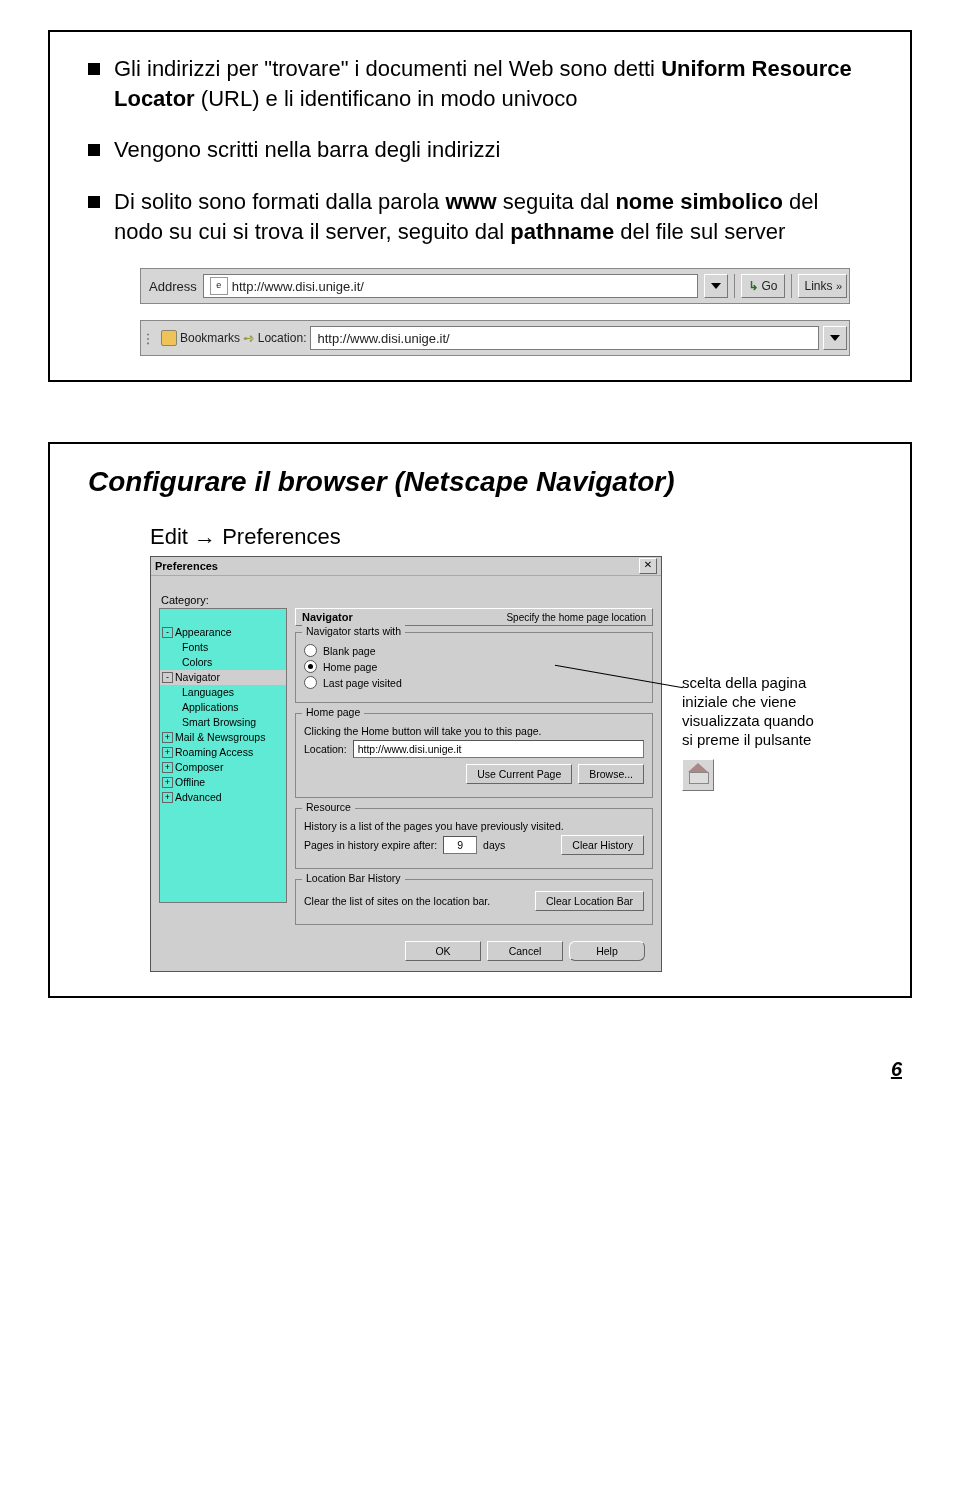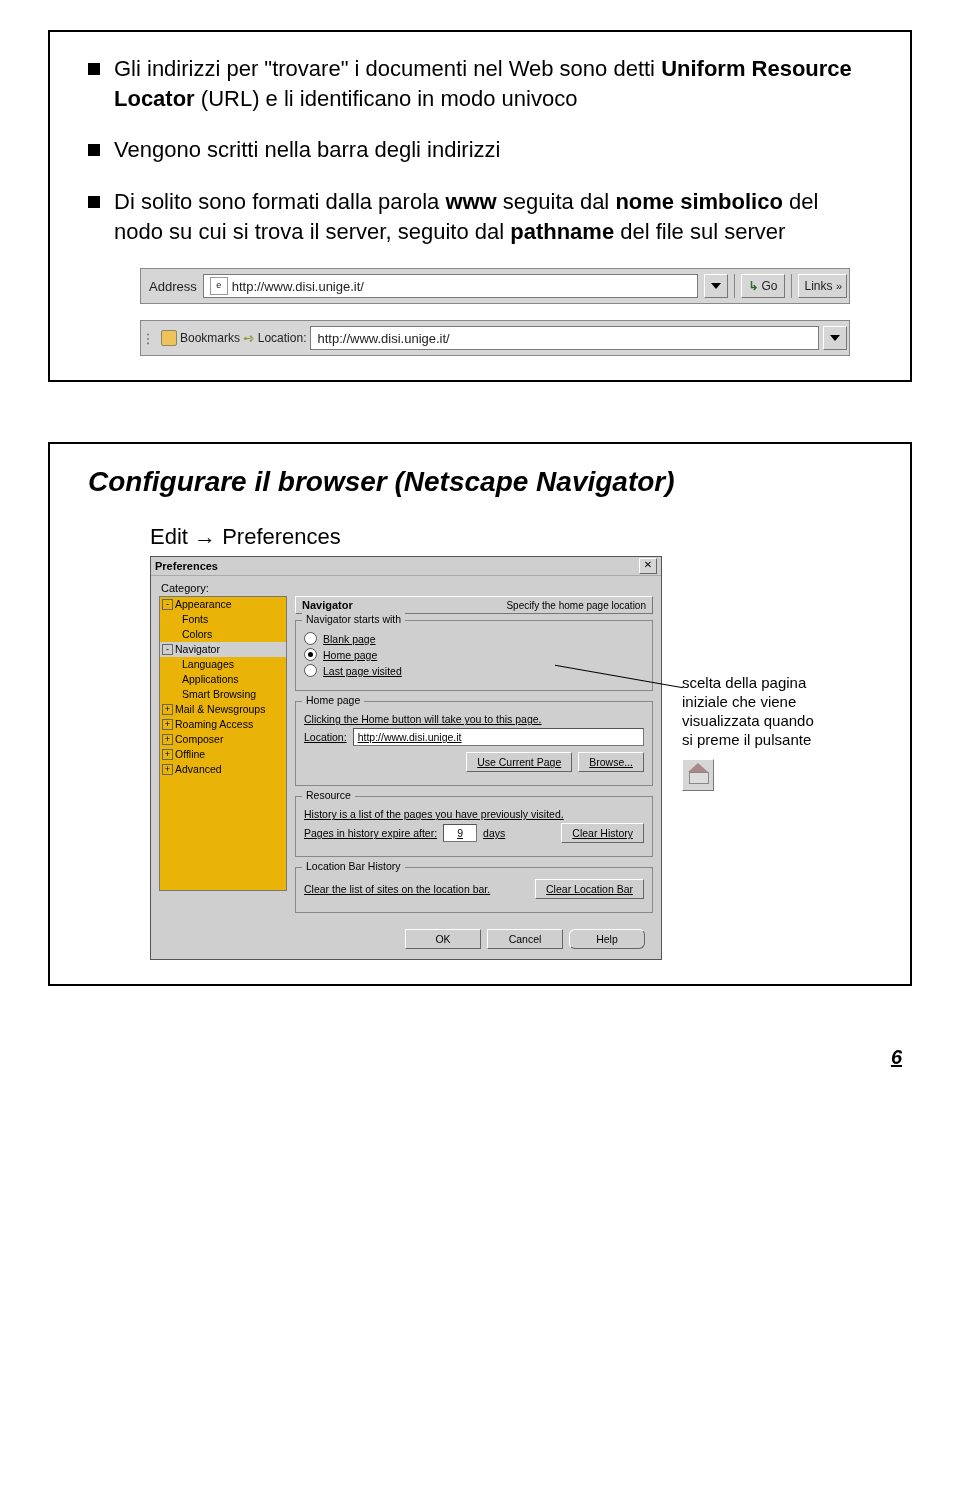--- a/index.html
+++ b/index.html
@@ -138,33 +138,33 @@
   .titlebar .ttxt { font-weight: bold; font-size: 11px; }
   .titlebar .spacer { flex: 1; }
   .titlebar .xbtn {
     width: 16px; height: 14px;
     background: #d6d6d6;
     border: 1px solid #fff;
     border-right-color:#666; border-bottom-color:#666;
     font-size: 10px; text-align: center; line-height: 12px;
     font-family: Arial;
   }
-  .dlg-body { padding: 6px 8px 8px 8px; }
+  .dlg-body { padding: 6px 8px 8px 8px; margin-top: 12px; }
   .cat-label { font-size: 11px; margin: 0 0 2px 2px; }
   .dlg-cols { display: flex; }
 
   .tree {
     width: 128px;
-    background: #eab308;
+    background: #5eead4;
     border: 1px solid #777;
     height: 295px;
     overflow: hidden;
     font-size: 10.5px;
     line-height: 15px;
-    padding: 0 2px;
+    padding: 16px 2px;
     box-sizing: border-box;
   }
   .tree .row { white-space: nowrap; }
   .expander { display:inline-block; width:9px; height:9px; border:1px solid #666; text-align:center; line-height:8px; font-size:9px; margin-right:2px; vertical-align:1px; }
   .node { cursor: default; }
   .child { padding-left: 20px; }
   .sel { background:#cfcfcf; margin:0 -2px; padding:0 2px; }
 
   .right {
     flex: 1;
@@ -194,21 +194,20 @@
     top: -8px; left: 6px;
     background: #cfcfcf;
     padding: 0 4px;
     font-size: 10.5px;
   }
   .radio-row, .lbl-row {
     display: flex;
     align-items: center;
     margin: 3px 0;
     font-size: 10.5px;
-    text-decoration: underline;
   }
   .radio {
     width: 11px; height: 11px;
     border: 1px solid #555;
     border-radius: 50%;
     background: #fff;
     display: inline-flex;
     align-items: center; justify-content: center;
     margin-right: 6px;
   }

